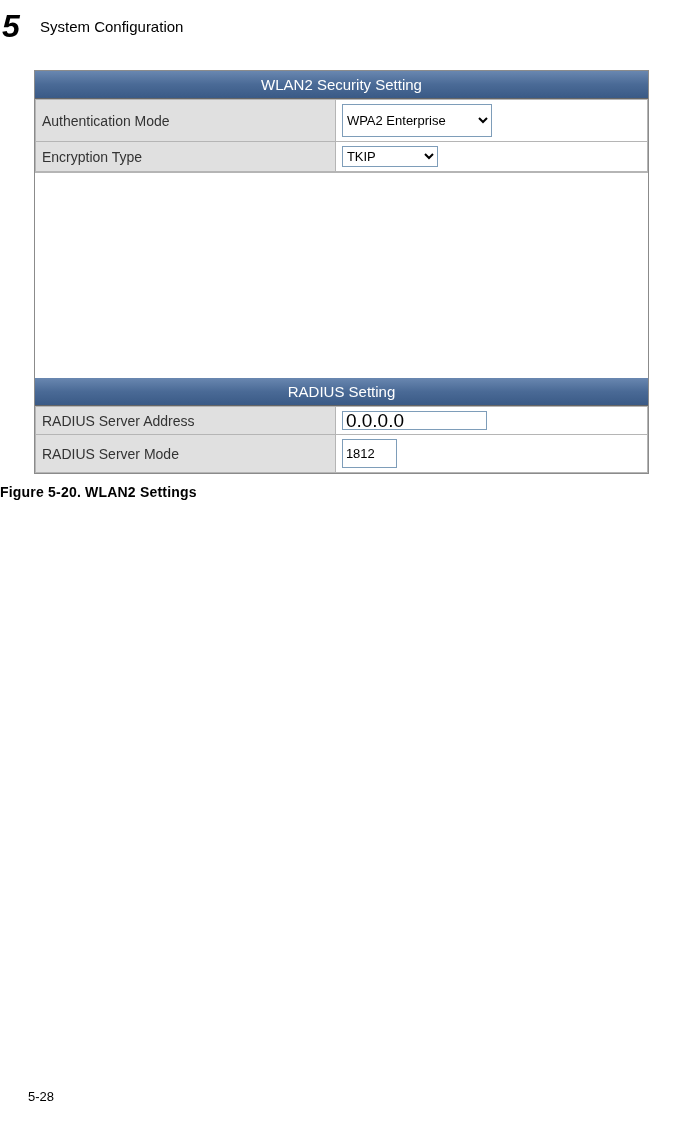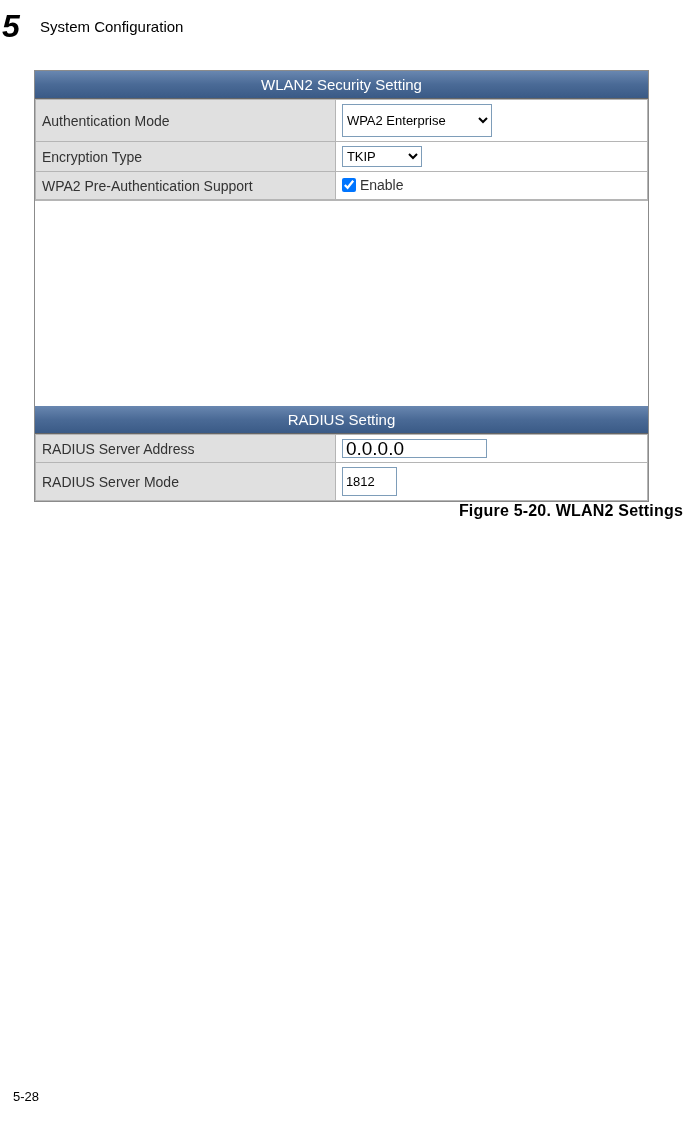--- a/index.html
+++ b/index.html
@@ -67,21 +67,21 @@
       border-top: 1px solid #b5b5b5;
     }
     select.wide {
       width: 150px;
       border: 1px solid #7e9db9;
       font-size: 13px;
       background: #fff;
       height: 33px;
     }
     select.med {
-      width: 80px;
+      width: 96px;
       border: 1px solid #7e9db9;
       font-size: 13px;
       background: #fff;
       height: 21px;
     }
     select.narrow {
       width: 58px;
       border: 1px solid #7e9db9;
       font-size: 13px;
       background: #fff;
@@ -104,29 +104,30 @@
     .chk-wrap {
       display: inline-flex;
       align-items: center;
       gap: 4px;
     }
     input[type="checkbox"] {
       width: 14px;
       height: 14px;
     }
     .figure-caption {
-      text-align: right;
-      font-size: 16px;
+      text-align: left;
+      font-size: 14px;
       font-weight: bold;
+      margin-top: 10px;
       letter-spacing: 0.2px;
     }
     .page-num {
       position: absolute;
       bottom: 24px;
-      left: 13px;
+      left: 28px;
       font-size: 13px;
     }
   </style>
 </head>
 <body>
 
 <div class="page-header">
   <div class="chapter-num">5</div>
   <div class="section-title">System Configuration</div>
 </div>
@@ -144,29 +145,20 @@
       </td>
     </tr>
     <tr>
       <td class="label-cell">Encryption Type</td>
       <td class="value-cell">
         <select class="med">
           <option>TKIP</option>
         </select>
       </td>
     </tr>
-    <tr>
-      <td class="label-cell">WPA2 Pre-Authentication Support</td>
-      <td class="value-cell">
-        <span class="chk-wrap">
-          <input type="checkbox" checked="" style="">
-          <span>Enable</span>
-        </span>
-      </td>
-    </tr>
   </tbody>
     </table>
   <div class="spacer"></div>
   <div class="section-hdr">RADIUS Setting</div>
   <table class="config-table">
     <tbody>
     <tr>
       <td class="label-cell">RADIUS Server Address</td>
       <td class="value-cell">
         <input type="text" class="wide" value="0.0.0.0" style="">

